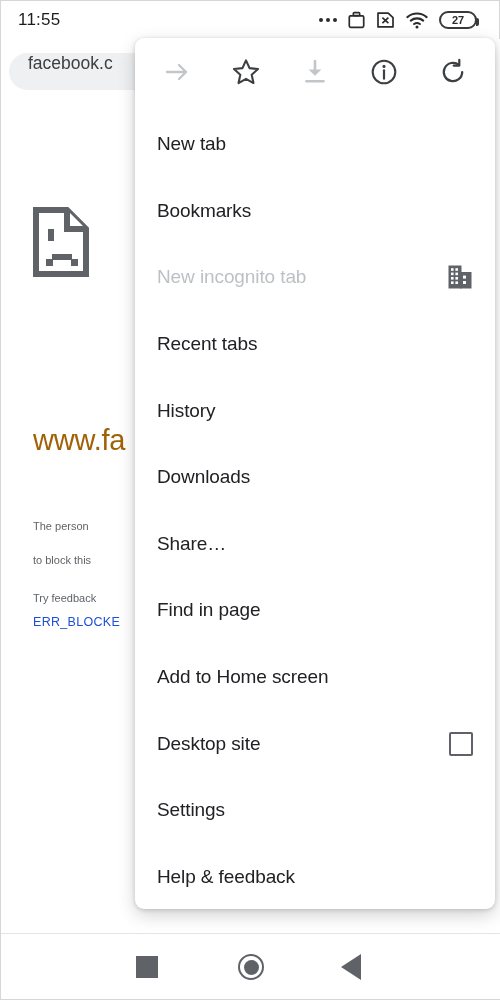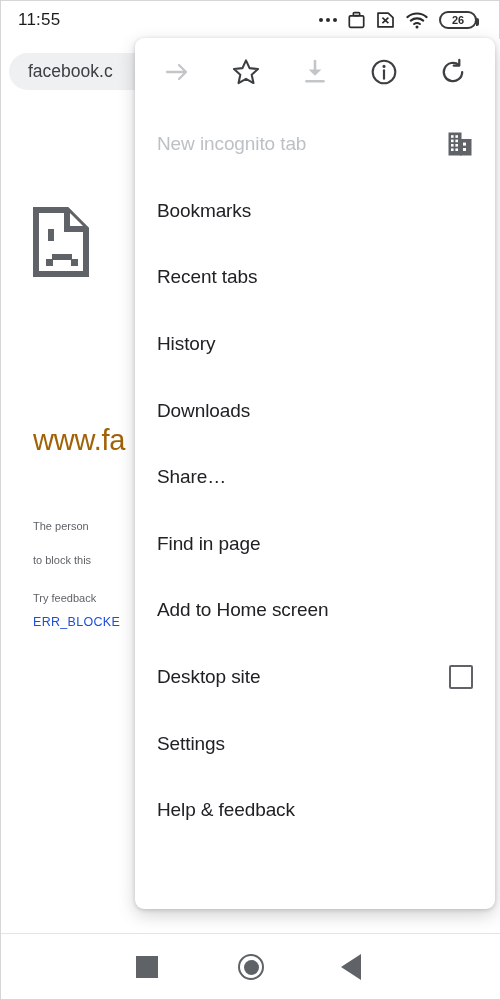--- a/index.html
+++ b/index.html
@@ -46,21 +46,21 @@
 
   
   #toolbar-row {
     position:absolute; left:0; top:38px; width:500px; height:58px;
     background:#ffffff;
   }
   #url-pill {
     position:absolute; left:8px; top:14px;
     height:37px; width:190px;
     background:#eff0f1; border-radius:19px;
-    display:flex; align-items:center;
+    display:flex; align-items:flex-start;
     padding-left:19px;
     overflow:hidden;
   }
   #url-text {
     font-size:17.5px; color:#3c4043; white-space:nowrap;
   }
 
   
   #page-content {
     position:absolute; left:0; top:96px; width:500px; height:838px;
@@ -170,21 +170,21 @@
       </svg>
 
       <svg class="sicon" width="22" height="17" viewBox="0 0 22 17">
         <path d="M1.4 5.1 A14.8 14.8 0 0 1 20.6 5.1" fill="none" stroke="#2b2b2b" stroke-width="2.1" stroke-linecap="round"></path>
         <path d="M4.8 8.6 A9.8 9.8 0 0 1 17.2 8.6" fill="none" stroke="#2b2b2b" stroke-width="2.1" stroke-linecap="round"></path>
         <path d="M8.1 12.0 A5 5 0 0 1 13.9 12.0" fill="none" stroke="#2b2b2b" stroke-width="2.1" stroke-linecap="round"></path>
         <circle cx="11" cy="15.1" r="1.5" fill="#2b2b2b"></circle>
       </svg>
 
       <span id="battery-badge">
-        <span id="battery-level">26</span>
+        <span id="battery-level">27</span>
       </span>
     </div>
   </div>
 
   <div id="toolbar-row">
     <div id="url-pill">
       <span id="url-text" title="Search or type web address">facebook.c</span>
     </div>
   </div>
 
@@ -241,20 +241,27 @@
       <div class="menu-icon-btn">
         <svg width="30" height="30" viewBox="0 0 30 30">
           <path d="M24.2 15 a9.2 9.2 0 1 1 -3.3 -7.05" fill="none" stroke="#3c4043" stroke-width="2.25" stroke-linecap="round"></path>
           <path d="M21.3 2.9 v5.6 h-5.6" fill="none" stroke="#3c4043" stroke-width="2.25" stroke-linecap="round" stroke-linejoin="round"></path>
         </svg>
       </div>
     </div>
 
     <div id="menu-items">
 
+      <div class="menu-item">
+        <span class="menu-label">New tab</span>
+      </div>
+
+      <div class="menu-item">
+        <span class="menu-label">Bookmarks</span>
+      </div>
 
       <div class="menu-item disabled">
         <span class="menu-label">New incognito tab</span>
         <span class="menu-trailing">
           <svg width="26" height="26" viewBox="0 0 26 26">
             <rect x="1.5" y="1.5" width="13" height="23" fill="#5f6368"></rect>
             <rect x="13" y="8" width="11.5" height="16.5" fill="#5f6368"></rect>
             <rect x="4" y="4.2" width="2.6" height="2.6" fill="#ffffff"></rect>
             <rect x="8.4" y="4.2" width="2.6" height="2.6" fill="#ffffff"></rect>
             <rect x="4" y="8.6" width="2.6" height="2.6" fill="#ffffff"></rect>
@@ -263,24 +270,20 @@
             <rect x="8.4" y="13" width="2.6" height="2.6" fill="#ffffff"></rect>
             <rect x="4" y="17.4" width="2.6" height="2.6" fill="#ffffff"></rect>
             <rect x="8.4" y="17.4" width="2.6" height="2.6" fill="#ffffff"></rect>
             <rect x="16" y="11.6" width="3" height="3" fill="#ffffff"></rect>
             <rect x="16" y="17" width="3" height="3" fill="#ffffff"></rect>
           </svg>
         </span>
       </div>
 
       <div class="menu-item">
-        <span class="menu-label">Bookmarks</span>
-      </div>
-
-      <div class="menu-item">
         <span class="menu-label">Recent tabs</span>
       </div>
 
       <div class="menu-item">
         <span class="menu-label">History</span>
       </div>
 
       <div class="menu-item">
         <span class="menu-label">Downloads</span>
       </div>

